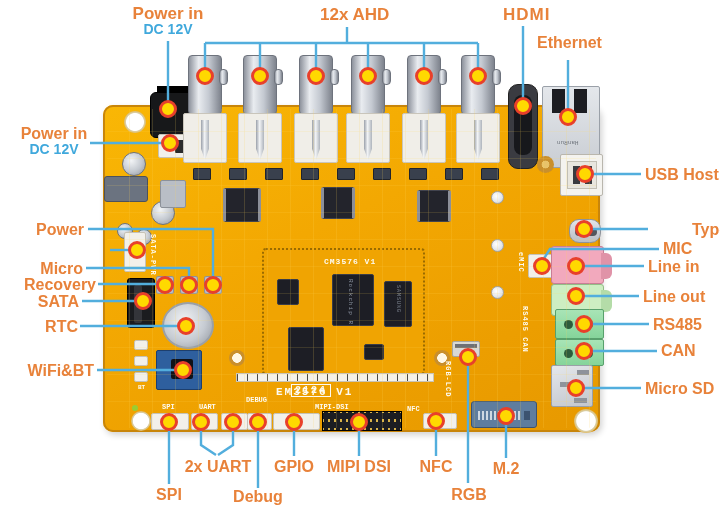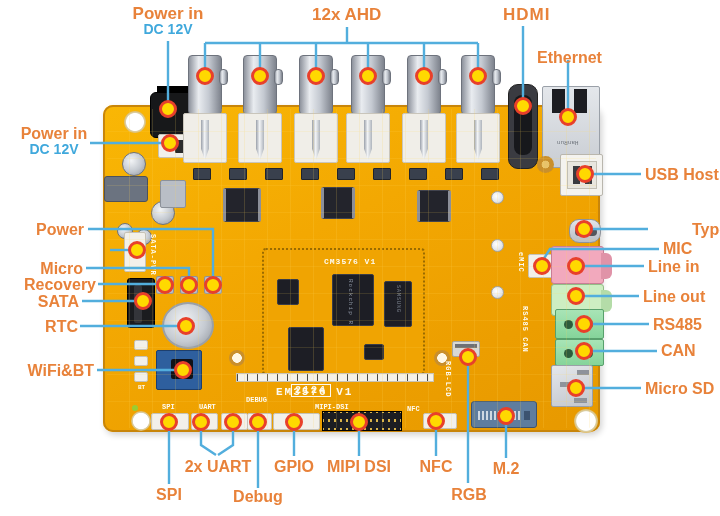--- a/index.html
+++ b/index.html
@@ -290,23 +290,23 @@
       <circle cx="436" cy="421" r="7.5"></circle>
       <circle cx="468" cy="357" r="7.5"></circle>
       <circle cx="506" cy="416" r="7.5"></circle>
     </g>
   </svg>
 
   <div class="lbl center big" style="left:120px;top:5px;width:96px;">
     <span>Power in</span>
     <span class="sub">DC 12V</span>
   </div>
-  <div class="lbl big" style="left:312px;top:6px;">12x AHD</div>
+  <div class="lbl big" style="left:320px;top:6px;">12x AHD</div>
   <div class="lbl big" style="left:503px;top:6px;letter-spacing:1px;">HDMI</div>
-  <div class="lbl" style="left:537px;top:49px;text-align:center;">Ethernet</div>
+  <div class="lbl" style="left:537px;top:34px;text-align:center;">Ethernet</div>
 
   <div class="lbl center" style="left:10px;top:125px;width:88px;">
     <span>Power in</span>
     <span class="sub">DC 12V</span>
   </div>
   <div class="lbl right" style="left:0;top:221px;width:84px;">Power</div>
   <div class="lbl right" style="left:0;top:260px;width:83px;">Micro</div>
   <div class="lbl right" style="left:0;top:276px;width:96px;">Recovery</div>
   <div class="lbl right" style="left:0;top:293px;width:79px;">SATA</div>
   <div class="lbl right" style="left:0;top:318px;width:78px;">RTC</div>

